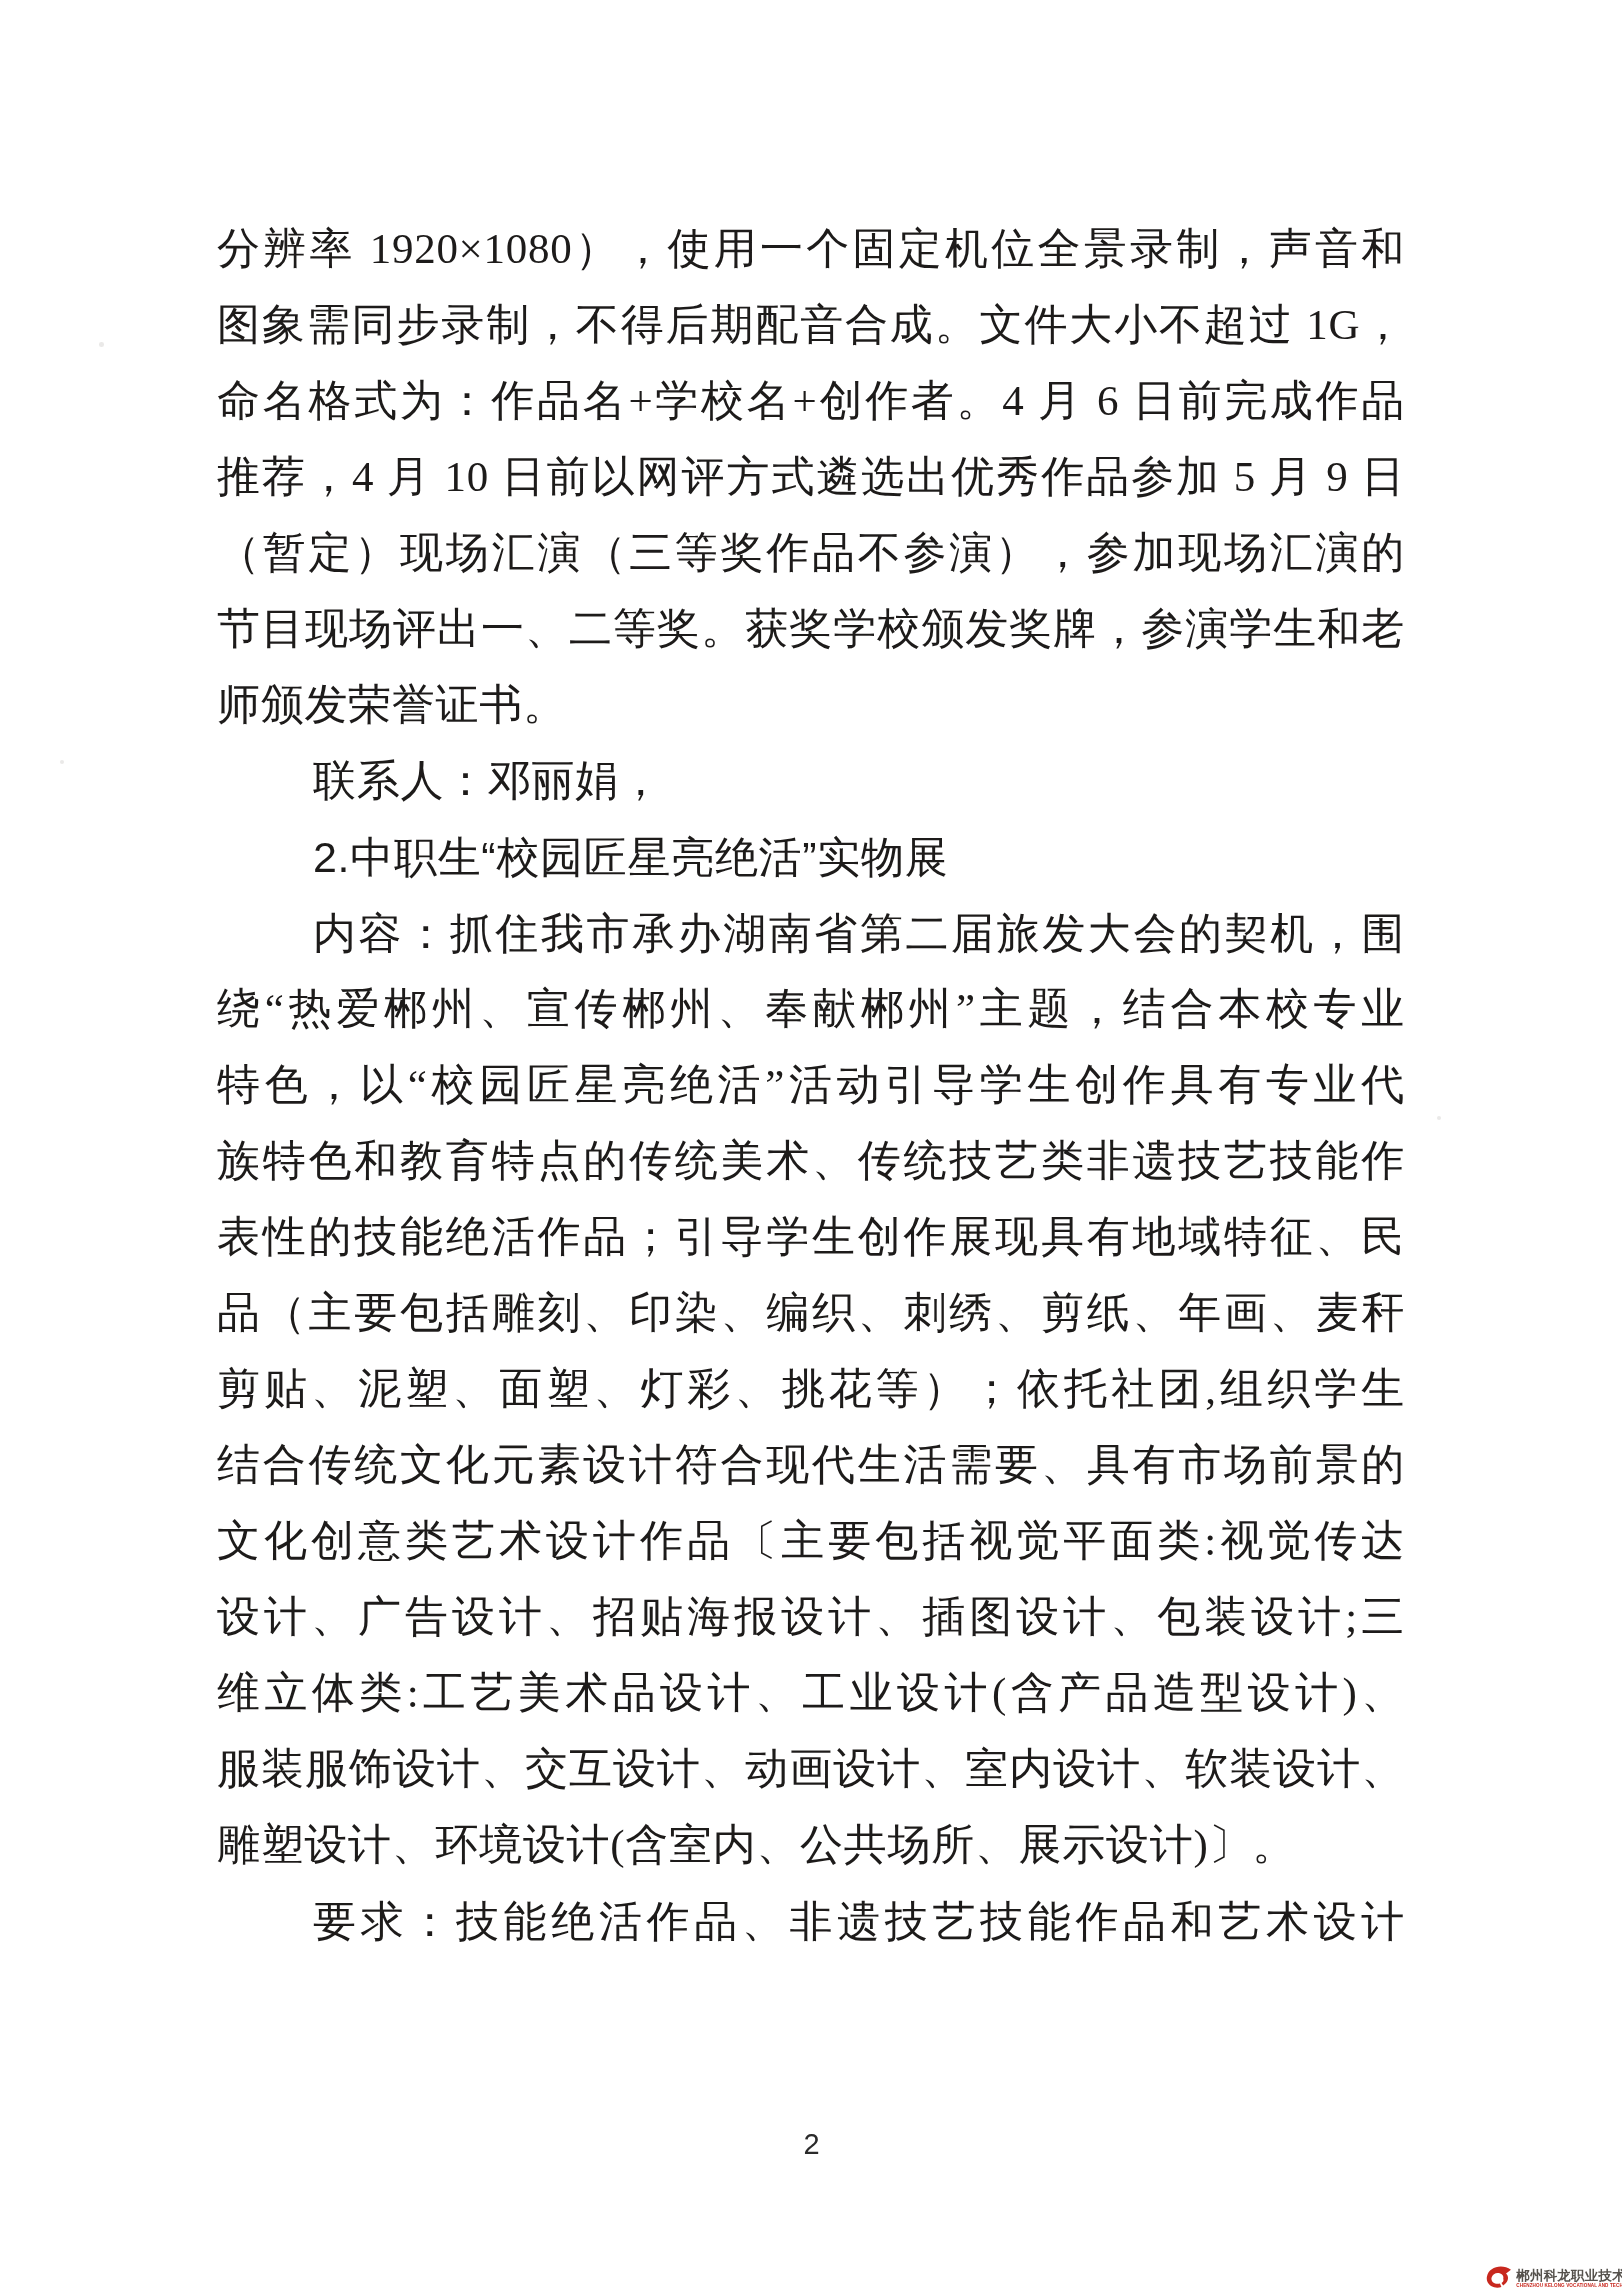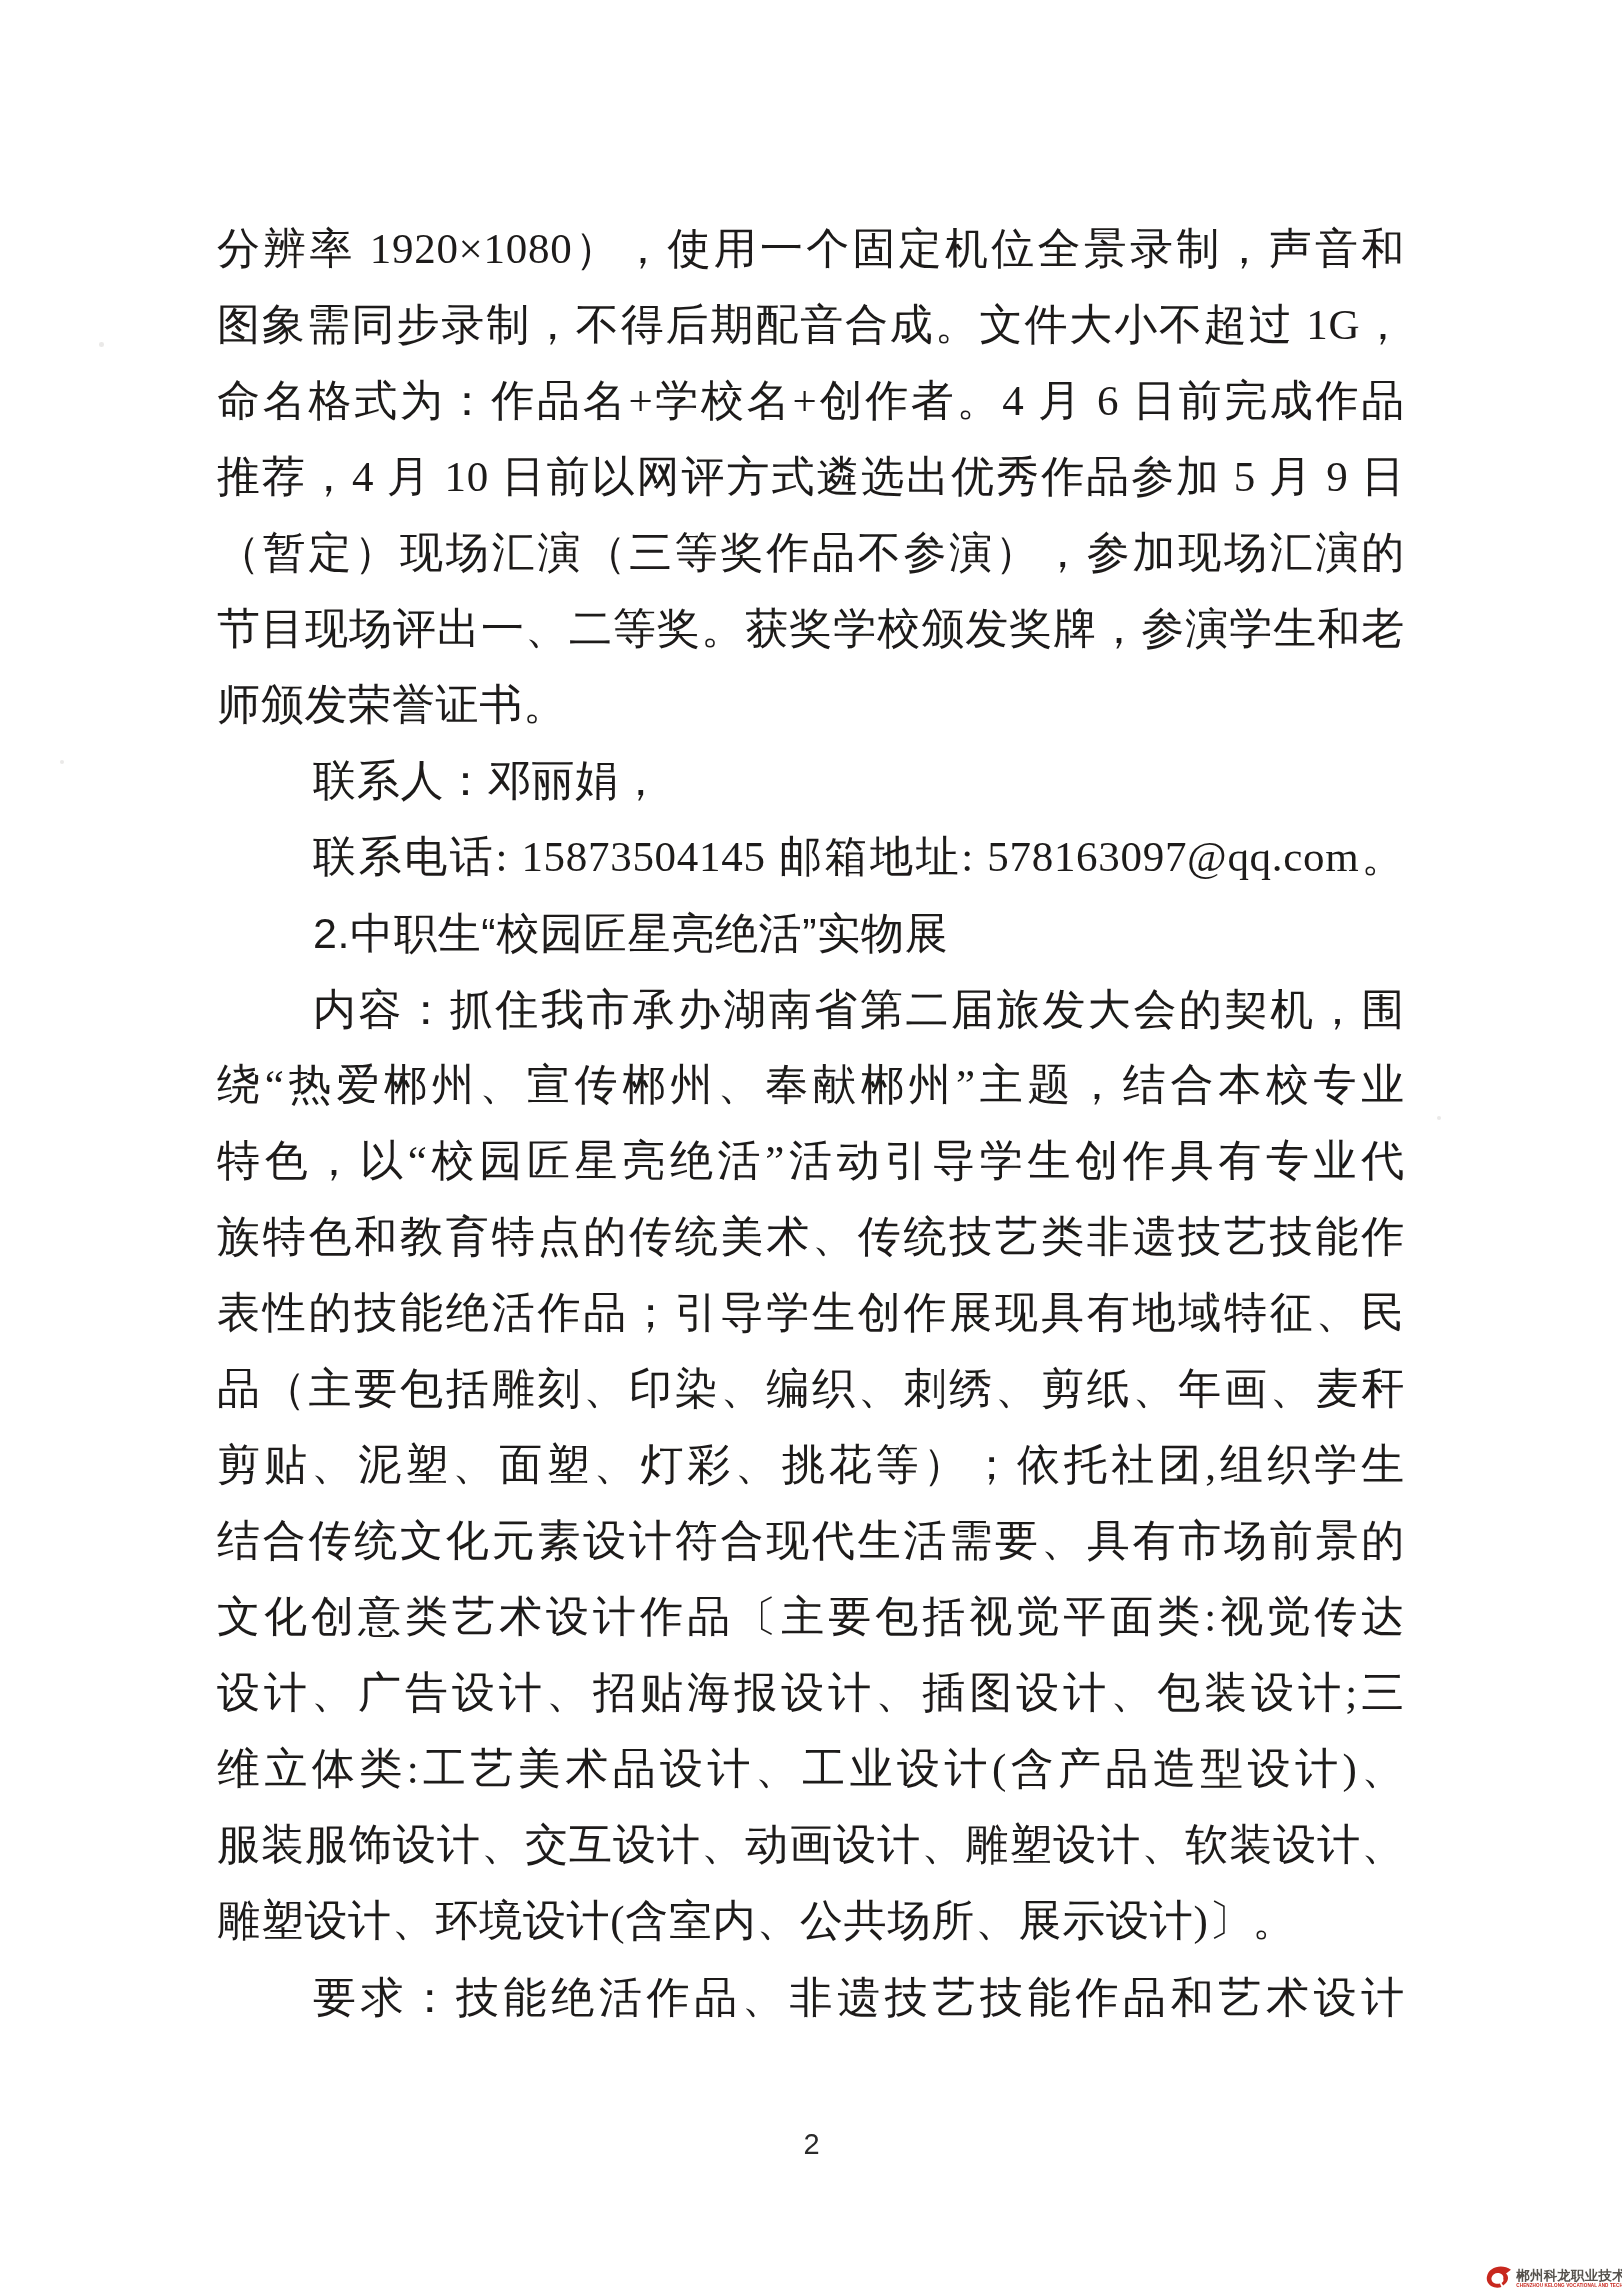--- a/index.html
+++ b/index.html
@@ -88,34 +88,33 @@
 
   <div class="textblock" id="textblock">
       <div class="line j">分辨率 1920×1080），使用一个固定机位全景录制，声音和</div>
       <div class="line j">图象需同步录制，不得后期配音合成。文件大小不超过 1G，</div>
       <div class="line j">命名格式为：作品名+学校名+创作者。4 月 6 日前完成作品</div>
       <div class="line j">推荐，4 月 10 日前以网评方式遴选出优秀作品参加 5 月 9 日</div>
       <div class="line j">（暂定）现场汇演（三等奖作品不参演），参加现场汇演的</div>
       <div class="line j">节目现场评出一、二等奖。获奖学校颁发奖牌，参演学生和老</div>
       <div class="line">师颁发荣誉证书。</div>
       <div class="line ind">联系人：邓丽娟，</div>
-      <div class="line j ind">联系电话: 15873504145 邮箱地址: 578163097@qq.com。</div>
       <div class="line ind"><span class="hb">2.中职生“校园匠星亮绝活”实物展</span></div>
       <div class="line j ind"><span class="hb">内容：</span>抓住我市承办湖南省第二届旅发大会的契机，围</div>
       <div class="line j">绕“热爱郴州、宣传郴州、奉献郴州”主题，结合本校专业</div>
       <div class="line j">特色，以“校园匠星亮绝活”活动引导学生创作具有专业代</div>
       <div class="line j">族特色和教育特点的传统美术、传统技艺类非遗技艺技能作</div>
       <div class="line j">表性的技能绝活作品；引导学生创作展现具有地域特征、民</div>
       <div class="line j">品（主要包括雕刻、印染、编织、刺绣、剪纸、年画、麦秆</div>
       <div class="line j">剪贴、泥塑、面塑、灯彩、挑花等）；依托社团,组织学生</div>
       <div class="line j">结合传统文化元素设计符合现代生活需要、具有市场前景的</div>
       <div class="line j">文化创意类艺术设计作品〔主要包括视觉平面类:视觉传达</div>
       <div class="line j">设计、广告设计、招贴海报设计、插图设计、包装设计;三</div>
       <div class="line j">维立体类:工艺美术品设计、工业设计(含产品造型设计)、</div>
-      <div class="line j">服装服饰设计、交互设计、动画设计、雕塑设计、软装设计、</div>
+      <div class="line j">服装服饰设计、交互设计、动画设计、室内设计、软装设计、</div>
       <div class="line">雕塑设计、环境设计(含室内、公共场所、展示设计)〕。</div>
       <div class="line j ind"><span class="hb">要求：</span>技能绝活作品、非遗技艺技能作品和艺术设计</div>
     </div>
 
   <div class="speck" style="left:99px;top:342px;width:4.6px;height:4.6px;"></div>
   <div class="speck" style="left:60px;top:760px;width:3.9px;height:3.9px;"></div>
   <div class="speck" style="left:1437px;top:1116px;width:3.9px;height:3.9px;"></div>
 
   <div class="pagenum">2</div>
 

